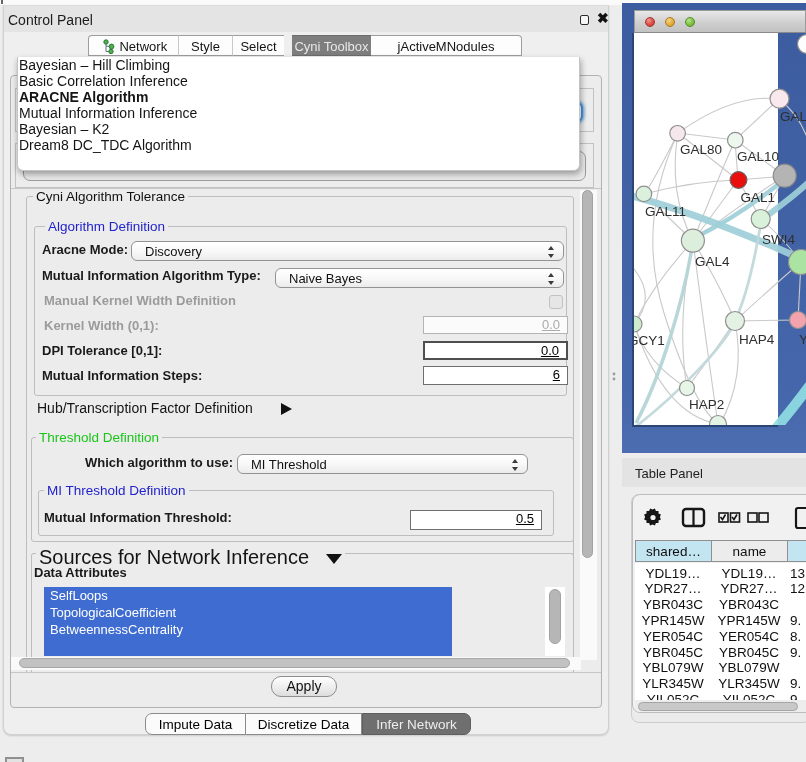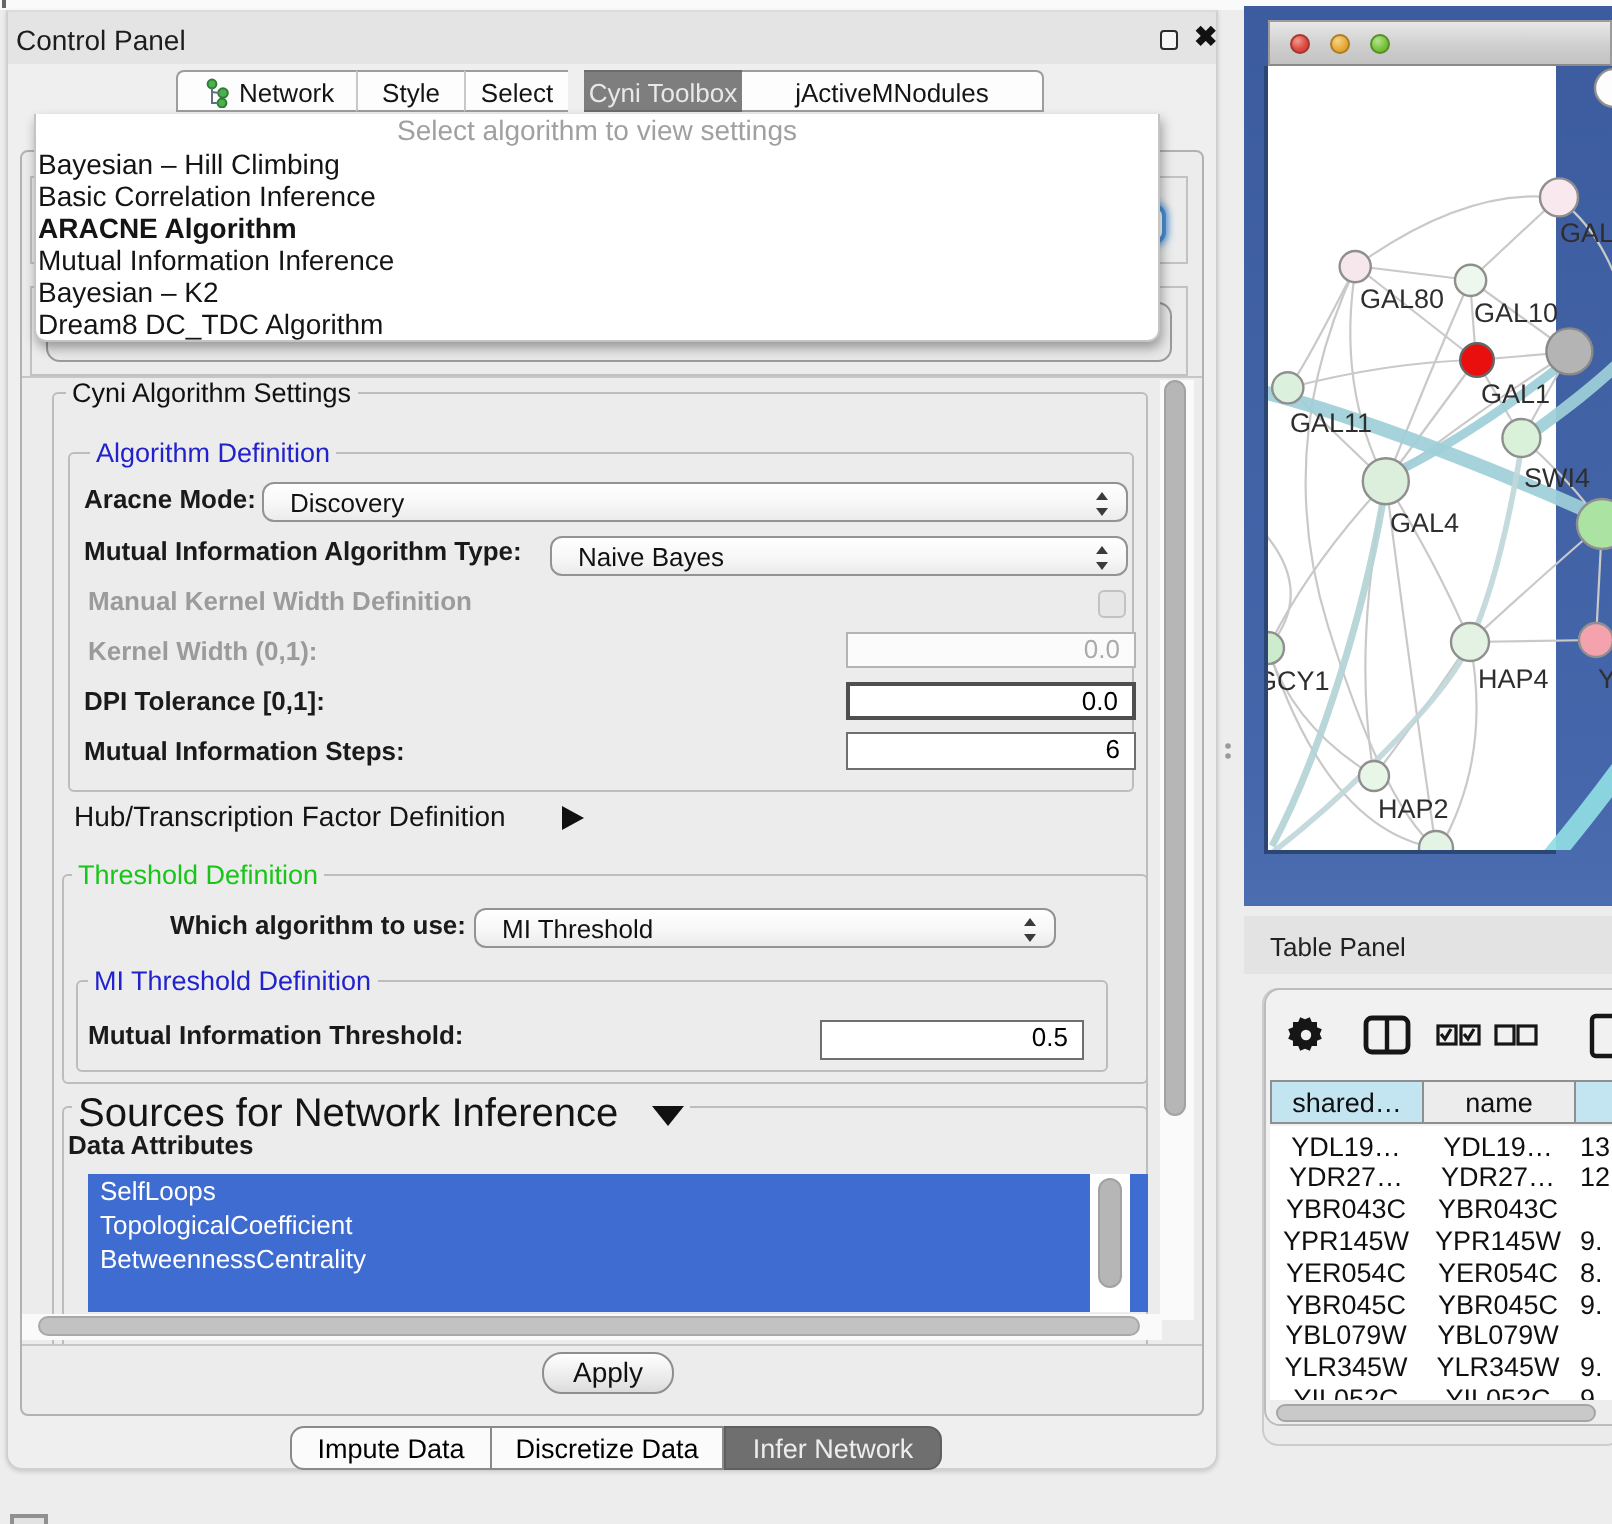--- a/index.html
+++ b/index.html
@@ -35,23 +35,23 @@
 #hsb-thumb { left:8px; top:1px; width:551px; height:10px; background:#c2c2c2; border:1px solid #a8a8a8; border-radius:5px; }
 
 .gbox { border:1px solid #bdbdbd; border-radius:3px; }
 .gtitle { position:absolute; background:#ececec; padding:0 3px; font-size:13.5px; white-space:nowrap; }
 .lbl { position:absolute; transform:translateY(-3px); font-size:13px; font-weight:bold; color:#1a1a1a; white-space:nowrap; }
 .lbl-dis { color:#9b9b9b; }
 .combo { position:absolute; height:20px; border:1px solid #939393; border-radius:6px; background:linear-gradient(#ffffff,#f7f7f7 55%,#ebebeb); font-size:13px; color:#111; line-height:19px; padding-left:13px; }
 .spin { position:absolute; right:8px; top:3.5px; width:7px; height:12px; }
 .spin:before { content:""; position:absolute; left:0; top:0; border-left:3.5px solid transparent; border-right:3.5px solid transparent; border-bottom:4.5px solid #3a3a3a; }
 .spin:after { content:""; position:absolute; left:0; bottom:0; border-left:3.5px solid transparent; border-right:3.5px solid transparent; border-top:4.5px solid #3a3a3a; }
-.field { position:absolute; font-size:13px; text-align:right; padding-right:7px; background:#fff; }
-
-#attrlist { left:33px; top:398px; width:530px; height:69px; background:#3f6cd0; color:#fff; font-size:13px; overflow:hidden; }
+.field { position:absolute; font-size:13px; text-align:right; padding-right:7px; background:#fff;text-decoration:underline; }
+
+#attrlist { left:33px; top:398px; width:408px; height:69px; background:#3f6cd0; color:#fff; font-size:13px; overflow:hidden; }
 #attrlist div { height:17px; line-height:17px; padding-left:6px; }
 #list-sb { left:534px; top:398px; width:20px; height:69px; background:#fff; }
 #list-thumb { left:4px; top:2px; width:12px; height:55px; background:#b6b6b6; border:1px solid #a2a2a2; border-radius:6px; }
 
 #applybtn { left:260px; top:600px; width:66px; height:21px; border:1px solid #8e8e8e; border-radius:10px; background:linear-gradient(#ffffff,#e8e8e8 70%,#dcdcdc); text-align:center; font-size:14px; line-height:19px; color:#111; }
 
 .seg { top:707px; height:22px; line-height:21px; font-size:13.5px; text-align:center; background:#fbfbfb; border:1px solid #8a8a8a; color:#000; }
 #seg1 { left:141px; width:101px; border-radius:7px 0 0 7px; }
 #seg2 { left:242px; width:116px; border-left:none; }
 #seg3 { left:358px; width:109px; background:#6f6f6f; color:#ededed; border:1px solid #5f5f5f; border-radius:0 7px 7px 0; }
@@ -101,21 +101,21 @@
   <div class="abs" id="cpanel">
     <div class="abs" id="grp1">
         <div class="abs" id="combo-focus"></div>
       </div>
     <div class="abs" id="grp2">
         <div class="abs" id="combo2"></div>
       </div>
     <div class="abs" id="scrollarea">
 
       <div class="abs gbox" style="left:15px; top:7px; width:548px; height:478px;"></div>
-      <div class="gtitle" style="left:22px; top:0px; color:#111;">Cyni Algorithm Settings</div>
+      <div class="gtitle" style="left:22px; top:0px; color:#111;">Cyni Algorithm Tolerance</div>
 
       <div class="abs gbox" style="left:23px; top:37px; width:533px; height:170px;"></div>
       <div class="gtitle" style="left:34px; top:30px; color:#2222cc;">Algorithm Definition</div>
       <div class="lbl" style="left:31px; top:56px;">Aracne Mode:</div>
       <div class="combo" style="left:120px; top:52px; width:433px;">Discovery<span class="spin"></span></div>
       <div class="lbl" style="left:31px; top:82px;">Mutual Information Algorithm Type:</div>
       <div class="combo" style="left:264px; top:79px; width:289px;">Naive Bayes<span class="spin"></span></div>
       <div class="lbl lbl-dis" style="left:33px; top:107px;">Manual Kernel Width Definition</div>
       <div class="abs" style="left:538px; top:106px; width:14px; height:14px; border:1px solid #c2c2c2; border-radius:3px; background:#e6e6e6;"></div>
       <div class="lbl lbl-dis" style="left:33px; top:132px;">Kernel Width (0,1):</div>
@@ -155,21 +155,20 @@
         </div>
     </div>
     <div class="abs" id="applybtn">Apply</div>
   </div>
   <div class="abs seg" id="seg1">Impute Data</div>
   <div class="abs seg" id="seg2">Discretize Data</div>
   <div class="abs seg" id="seg3">Infer Network</div>
 </div>
 
 <div class="abs" id="dropdown">
-  <div id="dd-head">Select algorithm to view settings</div>
   <div class="dd-item">Bayesian – Hill Climbing</div>
   <div class="dd-item">Basic Correlation Inference</div>
   <div class="dd-item" style="font-weight:bold;">ARACNE Algorithm</div>
   <div class="dd-item">Mutual Information Inference</div>
   <div class="dd-item">Bayesian – K2</div>
   <div class="dd-item">Dream8 DC_TDC Algorithm</div>
 </div>
 <div class="abs" id="splitdots"><svg width="5" height="10">
       <circle cx="2" cy="2" r="1.4" fill="#9a9a9a"></circle>
       <circle cx="2" cy="7" r="1.4" fill="#9a9a9a"></circle>

